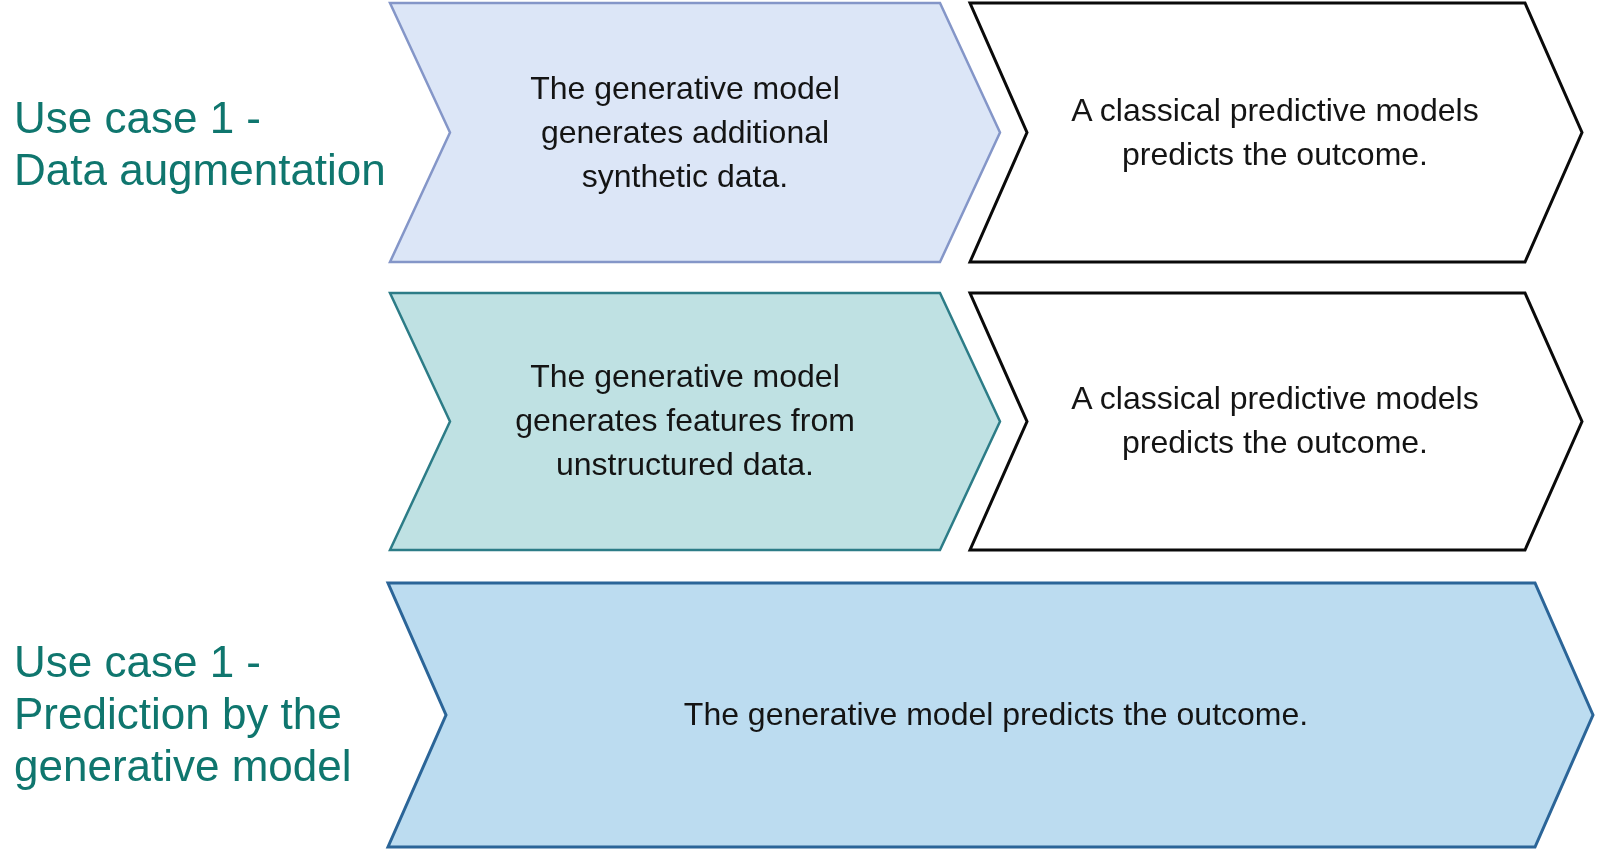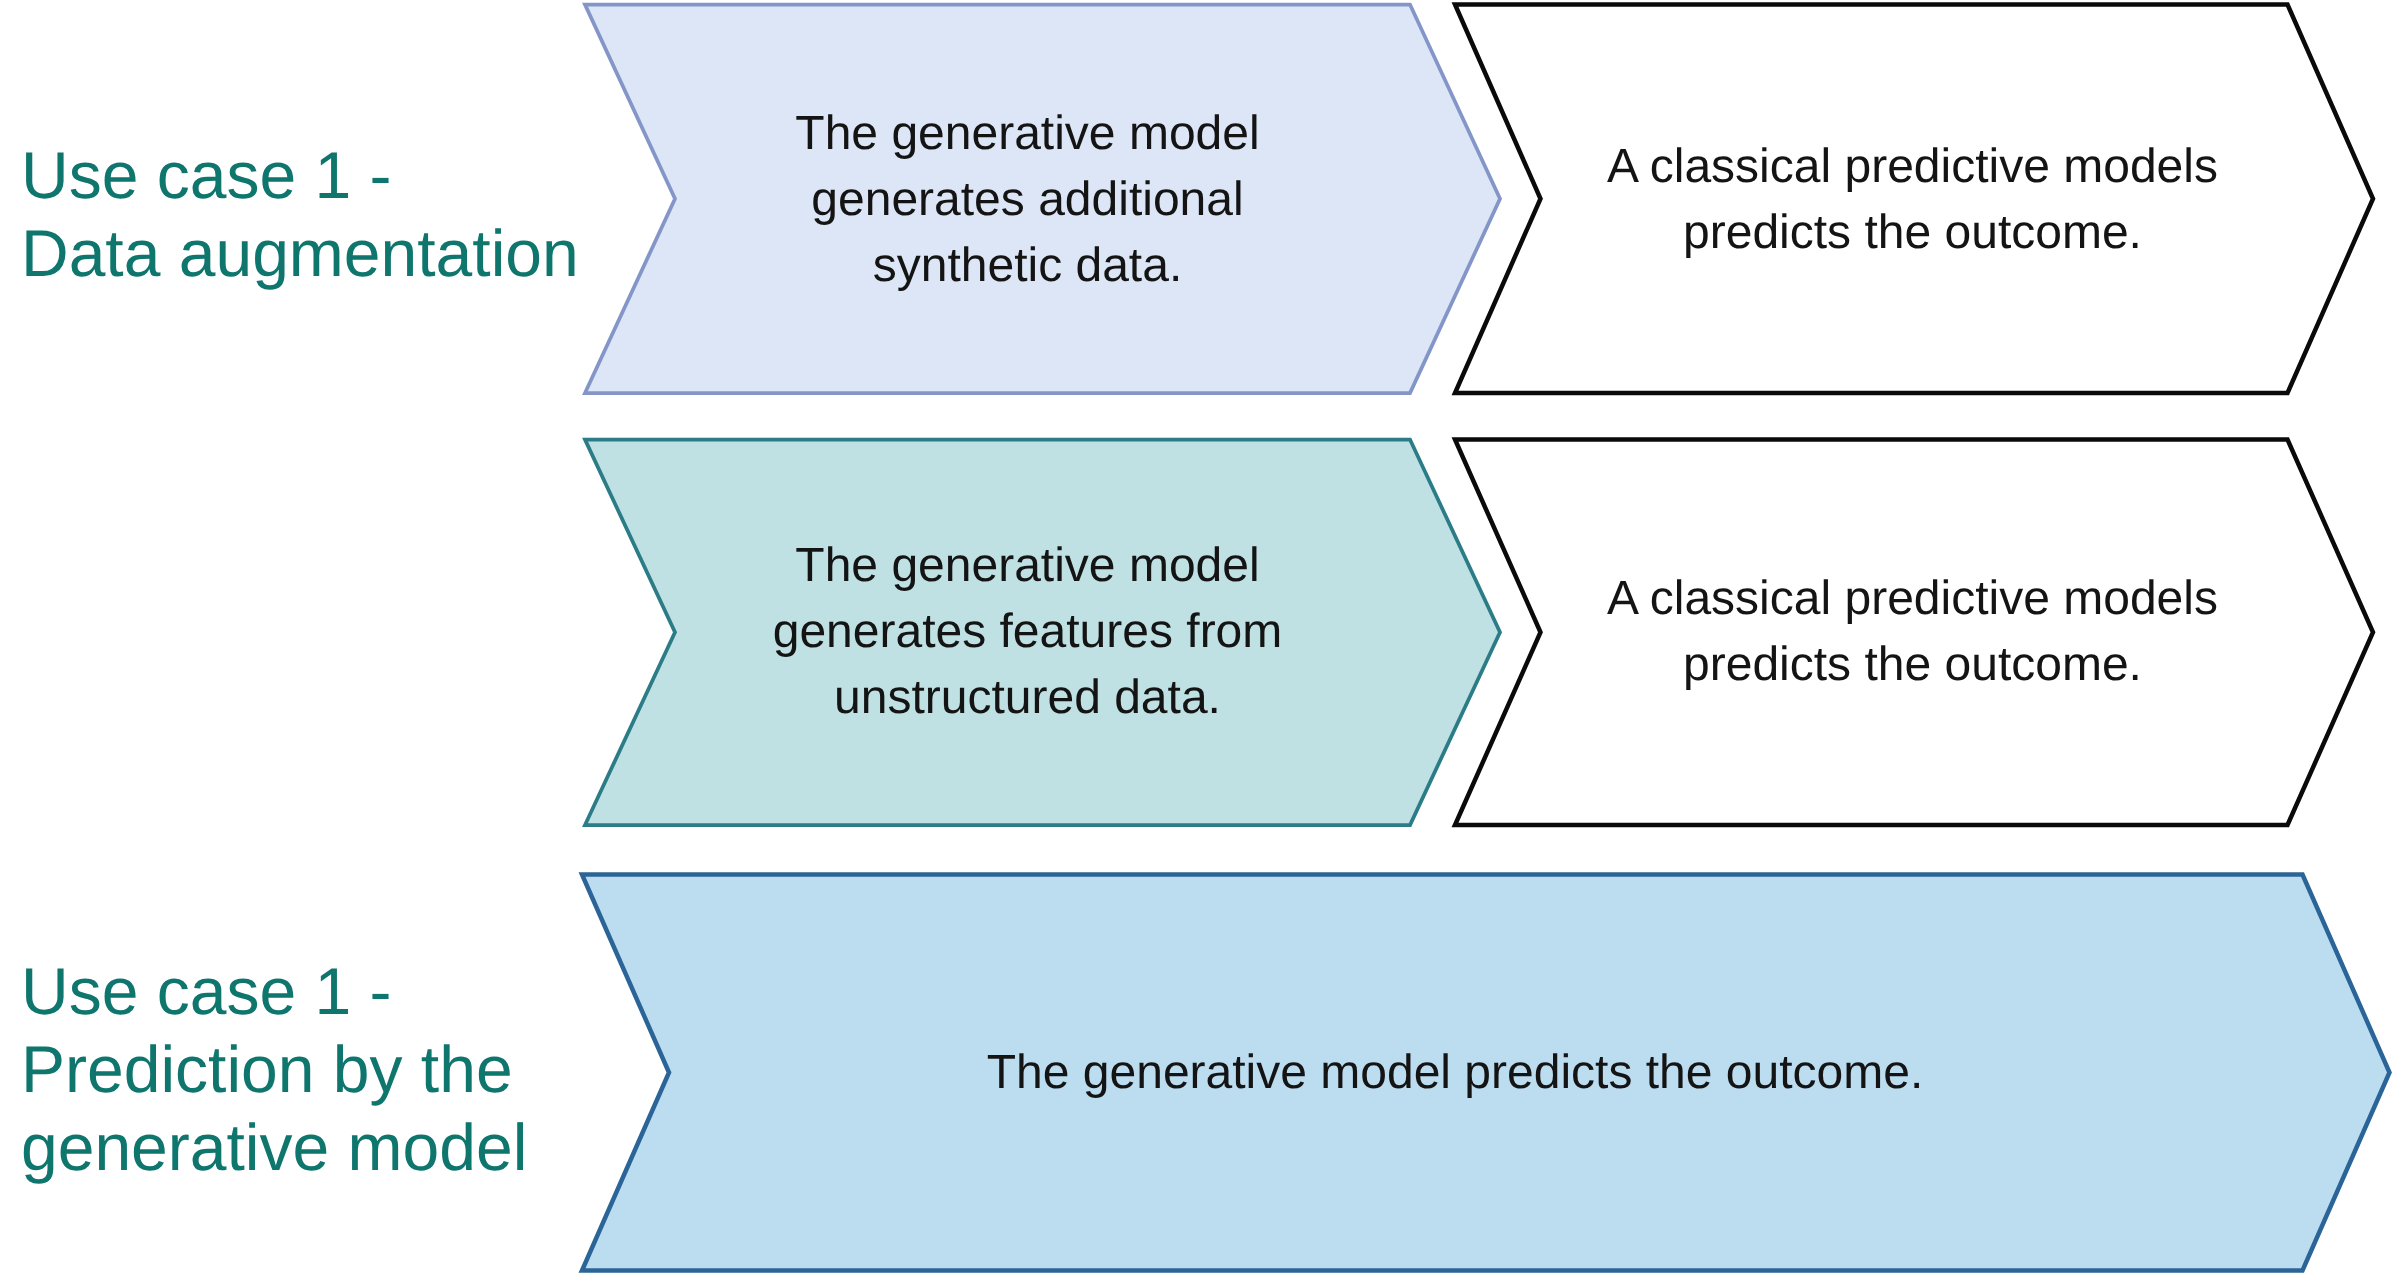--- a/index.html
+++ b/index.html
@@ -77,15 +77,15 @@
   <div class="step-text" style="left:1030px; top:291px; width:490px; height:258px;">A classical predictive models
 predicts the outcome.</div>
 
   <div class="row-label" style="top:622px;">Use case 1 -
 Prediction by the
 generative model</div>
 
   <svg class="shape-svg" style="left:386px; top:581px;" width="1211" height="268" viewBox="0 0 1211 268">
     <polygon points="2,2 1149,2 1207,134 1149,266 2,266 60,134" stroke-width="3" stroke-linejoin="miter" fill="#bcdcf0" stroke="#2b6598"></polygon>
   </svg>
-  <div class="step-text" style="left:425px; top:582px; width:1090px; height:264px;">The generative model predicts the outcome.</div>
+  <div class="step-text" style="left:451px; top:582px; width:1090px; height:264px;">The generative model predicts the outcome.</div>
 
 </div>
 
 </body></html>

